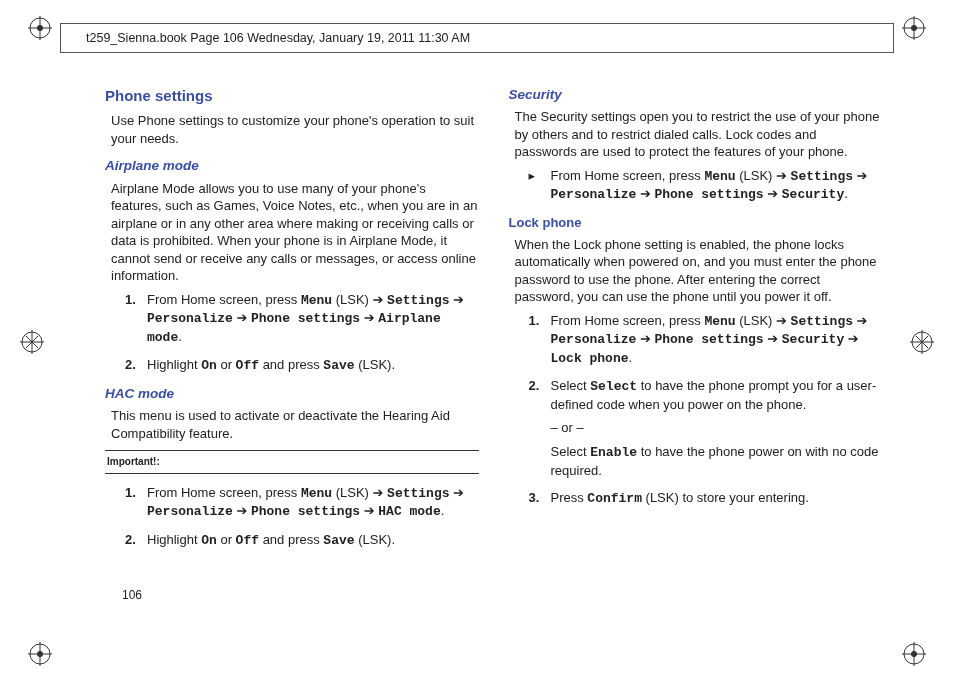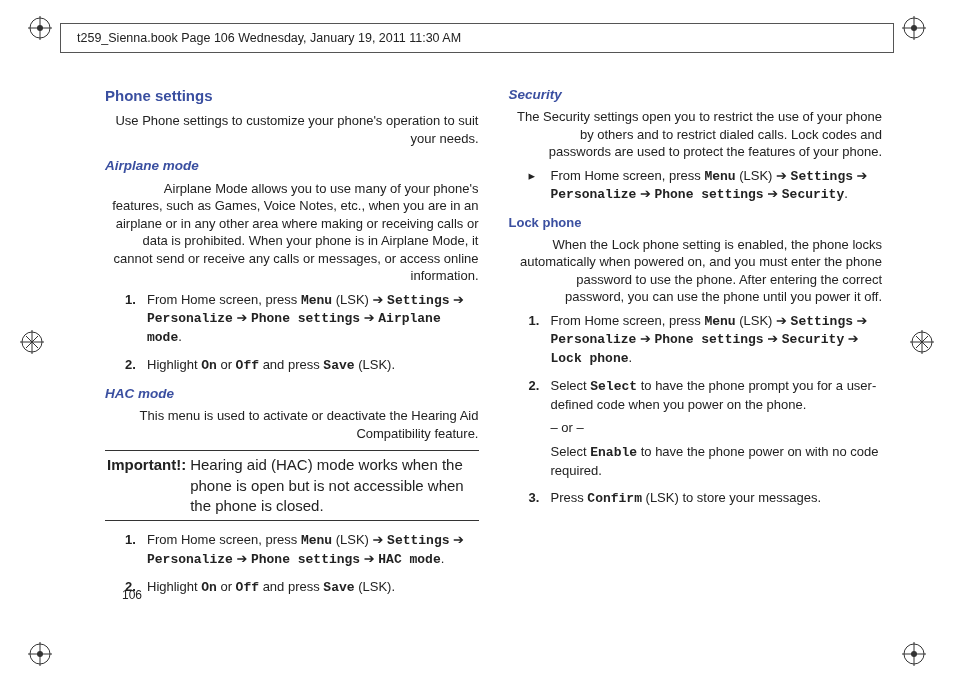--- a/index.html
+++ b/index.html
@@ -26,21 +26,21 @@
   .cm-br { bottom: 16px; right: 28px; }
   .header-line {
     position: absolute;
     top: 23px;
     left: 60px;
     right: 60px;
     height: 28px;
     border: 1px solid #555;
     display: flex;
     align-items: center;
-    padding-left: 16px;
+    padding-left: 25px;
     font-size: 12.5px;
   }
   .page-body {
     position: absolute;
     top: 80px;
     left: 105px;
     right: 72px;
     bottom: 70px;
     display: flex;
     gap: 30px;
@@ -64,21 +64,20 @@
     margin: 10px 0 4px 0;
   }
   .h-sub2 {
     color: #3a4fa0;
     font-weight: bold;
     font-size: 13px;
     margin: 10px 0 4px 0;
   }
   .body-p {
     margin: 4px 0 6px 6px;
-    text-align: right;
   }
   .ol {
     list-style: none;
     counter-reset: item;
     padding: 0;
     margin: 4px 0 0 0;
   }
   .ol li {
     counter-increment: item;
     position: relative;
@@ -102,21 +101,21 @@
     position: absolute;
     left: 20px;
     top: 0;
     font-size: 13px;
   }
   .important-box {
     border-top: 1px solid #333;
     border-bottom: 1px solid #333;
     padding: 4px 2px;
     margin: 8px 0 10px 0;
-    font-size: 15px;
+    font-size: 10px;
     display: flex;
   }
   .important-box .lbl { font-weight: bold; margin-right: 4px; white-space: nowrap; }
   b { font-weight: bold; font-family: Liberation Mono, monospace; }
   .sub-indent { margin-left: 0; }
   .page-num {
     position: absolute;
     left: 122px;
     bottom: 80px;
     font-size: 12px;
@@ -180,21 +179,20 @@
       </li>
       <li>
         <span>Highlight </span><b>On</b><span> or </span><b>Off</b><span> and press </span><b>Save</b><span> (LSK).</span>
       </li>
     </ol>
 
     <div class="h-sub">HAC mode</div>
     <div class="body-p">This menu is used to activate or deactivate the Hearing Aid Compatibility feature.</div>
     <div class="important-box">
       <span class="lbl">Important!:</span>
-      <span>Hearing aid (HAC) mode works when the phone is open but is not accessible when the phone is closed.</span>
     </div>
     <ol class="ol">
       <li>
         <span>From Home screen, press </span><b>Menu</b><span> (LSK) </span><span class="arrsym"> ➔ </span><b>Settings</b><span class="arrsym"> ➔ </span><b>Personalize</b><span class="arrsym"> ➔ </span><b>Phone settings</b><span class="arrsym"> ➔ </span><b>HAC mode</b>.
       </li>
       <li>
         <span>Highlight </span><b>On</b><span> or </span><b>Off</b><span> and press </span><b>Save</b><span> (LSK).</span>
       </li>
     </ol>
   </div>
@@ -211,19 +209,19 @@
     <ol class="ol">
       <li>
         <span>From Home screen, press </span><b>Menu</b><span> (LSK) </span><span class="arrsym"> ➔ </span><b>Settings</b><span class="arrsym"> ➔ </span><b>Personalize</b><span class="arrsym"> ➔ </span><b>Phone settings</b><span class="arrsym"> ➔ </span><b>Security</b><span class="arrsym"> ➔ </span><b>Lock phone</b>.
       </li>
       <li>
         <span>Select </span><b>Select</b><span> to have the phone prompt you for a user-defined code when you power on the phone.</span>
         <div class="sub-indent" style="margin:6px 0">– or –</div>
         <span>Select </span><b>Enable</b><span> to have the phone power on with no code required.</span>
       </li>
       <li>
-        <span>Press </span><b>Confirm</b><span> (LSK) to store your messages.</span>
+        <span>Press </span><b>Confirm</b><span> (LSK) to store your entering.</span>
       </li>
     </ol>
   </div>
 </div>
 
 <div class="page-num">106</div>
 
 </body></html>

